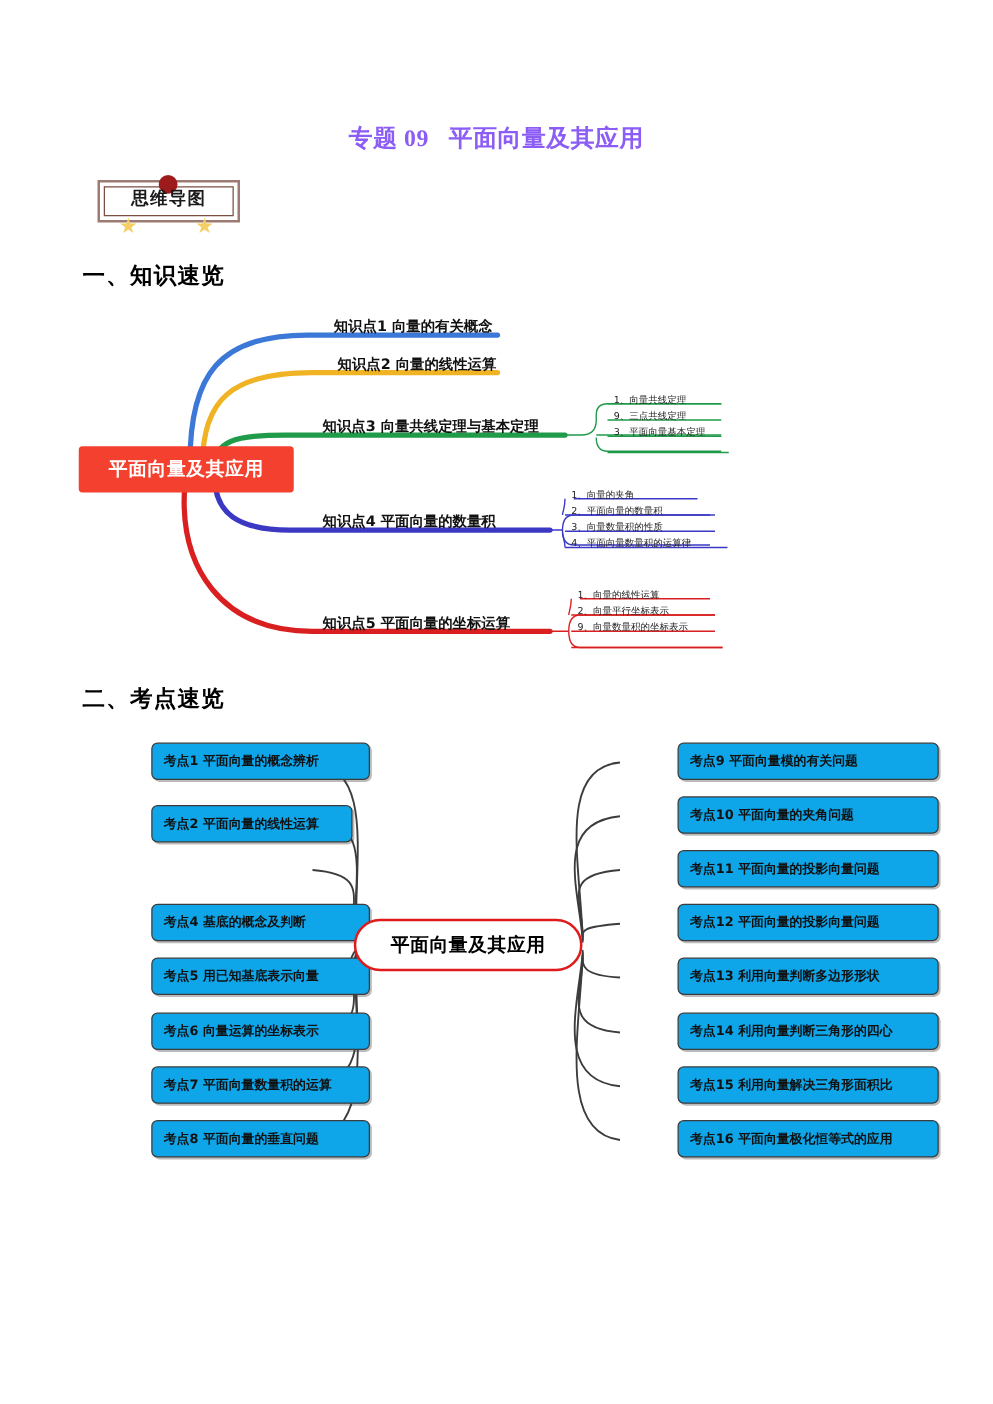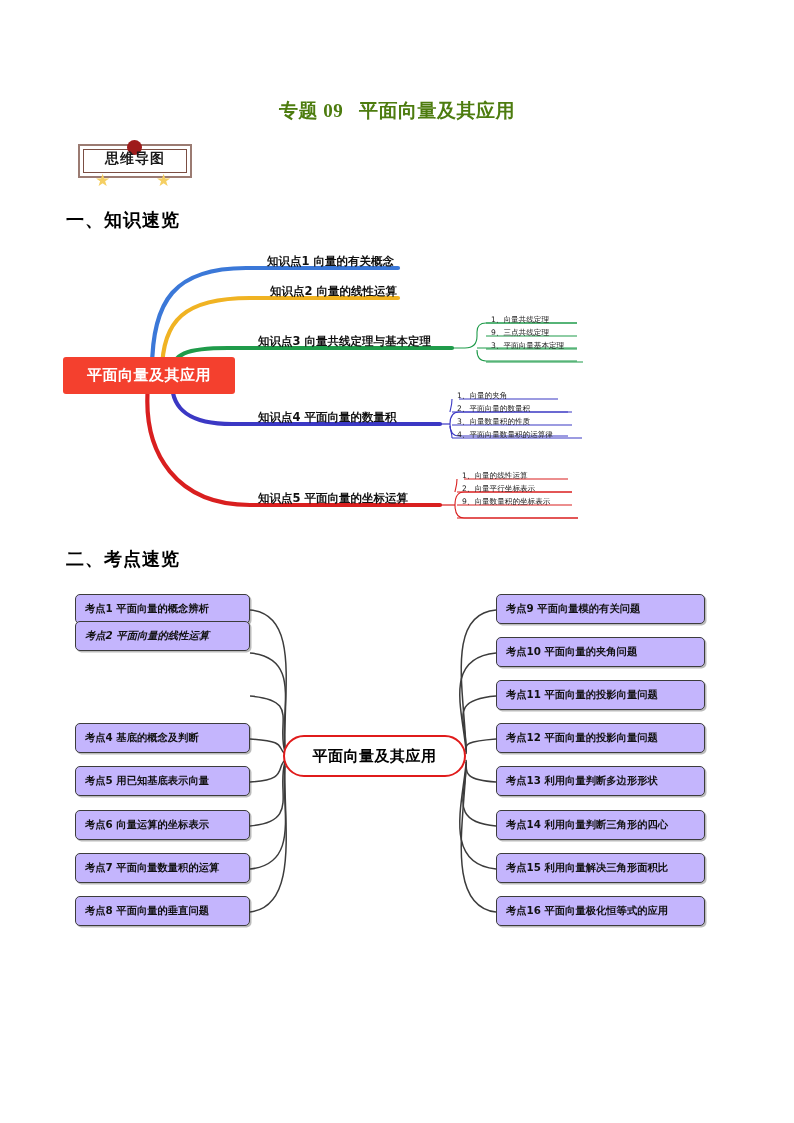--- a/index.html
+++ b/index.html
@@ -10,21 +10,21 @@
     position:relative;
     overflow:hidden;
   }
   .page{position:relative;width:794px;height:1123px;}
 
   
   .doc-title{
     position:absolute;left:0;top:98px;width:794px;
     text-align:center;
     font-family:"Liberation Serif","DejaVu Serif",serif;
-    font-size:19px;font-weight:700;color:#4d7c0f;
+    font-size:19px;font-weight:700;color:#8b5cf6;
     letter-spacing:.5px;
   }
 
   
   .badge{
     position:absolute;left:78px;top:140px;width:118px;height:44px;
   }
   .badge .outer{
     position:absolute;left:0;top:4px;width:114px;height:34px;
     border:2px solid #9b7b72;background:#fff;box-sizing:border-box;
@@ -76,27 +76,28 @@
     position:absolute;z-index:2;
     font-family:"DejaVu Sans","Liberation Sans",sans-serif;
     font-size:7.6px;color:#222;white-space:nowrap;
   }
 
   
   .mm2{position:absolute;left:0;top:580px;width:794px;height:370px;}
   .mm2 svg{position:absolute;left:0;top:0;}
   .node{
     position:absolute;box-sizing:border-box;
-    border:1.4px solid #3c3c3c;border-radius:5px;background:#c4b5fd;
+    border:1.4px solid #3c3c3c;border-radius:5px;background:#0ea5e9;
     display:flex;align-items:center;
     padding-left:9px;
     font-family:"DejaVu Sans","Liberation Sans",sans-serif;
     font-size:10.3px;font-weight:700;color:#111;white-space:nowrap;
     z-index:3;
     box-shadow:1.5px 1.5px 0 rgba(60,60,60,.35);
+    margin-left:46px;
   }
   .mm2-center{
     position:absolute;left:283px;top:155px;width:183px;height:42px;
     box-sizing:border-box;
     border:2.2px solid #e01b1b;border-radius:21px;background:#fff;
     display:flex;align-items:center;justify-content:center;
     font-family:"DejaVu Sans","Liberation Sans",sans-serif;
     font-size:15px;font-weight:700;color:#000;letter-spacing:.5px;
     z-index:4;
   }
@@ -209,21 +210,21 @@
         <path d="M466,180 C468,188 458,200 496,202"></path>
         <path d="M466,182 C468,212 446,242 496,246"></path>
         <path d="M466,184 C462,226 444,284 496,289"></path>
         <path d="M466,186 C464,242 446,326 496,332"></path>
       </g>
     </svg>
 
     <div class="mm2-center">平面向量及其应用</div>
 
     <div class="node" style="left:75px;top:14px;width:175px;height:30px;">考点1  平面向量的概念辨析</div>
-    <div class="node" style="left:75px;top:41px;width:175px;height:30px;font-style:italic;">考点2  平面向量的线性运算</div>
+    <div class="node" style="left:75px;top:64px;width:161px;height:30px;">考点2  平面向量的线性运算</div>
     <div class="node" style="left:75px;top:143px;width:175px;height:30px;">考点4  基底的概念及判断</div>
     <div class="node" style="left:75px;top:186px;width:175px;height:30px;">考点5  用已知基底表示向量</div>
     <div class="node" style="left:75px;top:230px;width:175px;height:30px;">考点6  向量运算的坐标表示</div>
     <div class="node" style="left:75px;top:273px;width:175px;height:30px;">考点7  平面向量数量积的运算</div>
     <div class="node" style="left:75px;top:316px;width:175px;height:30px;">考点8  平面向量的垂直问题</div>
 
     <div class="node" style="left:496px;top:14px;width:209px;height:30px;">考点9  平面向量模的有关问题</div>
     <div class="node" style="left:496px;top:57px;width:209px;height:30px;">考点10  平面向量的夹角问题</div>
     <div class="node" style="left:496px;top:100px;width:209px;height:30px;">考点11  平面向量的投影向量问题</div>
     <div class="node" style="left:496px;top:143px;width:209px;height:30px;">考点12  平面向量的投影向量问题</div>

